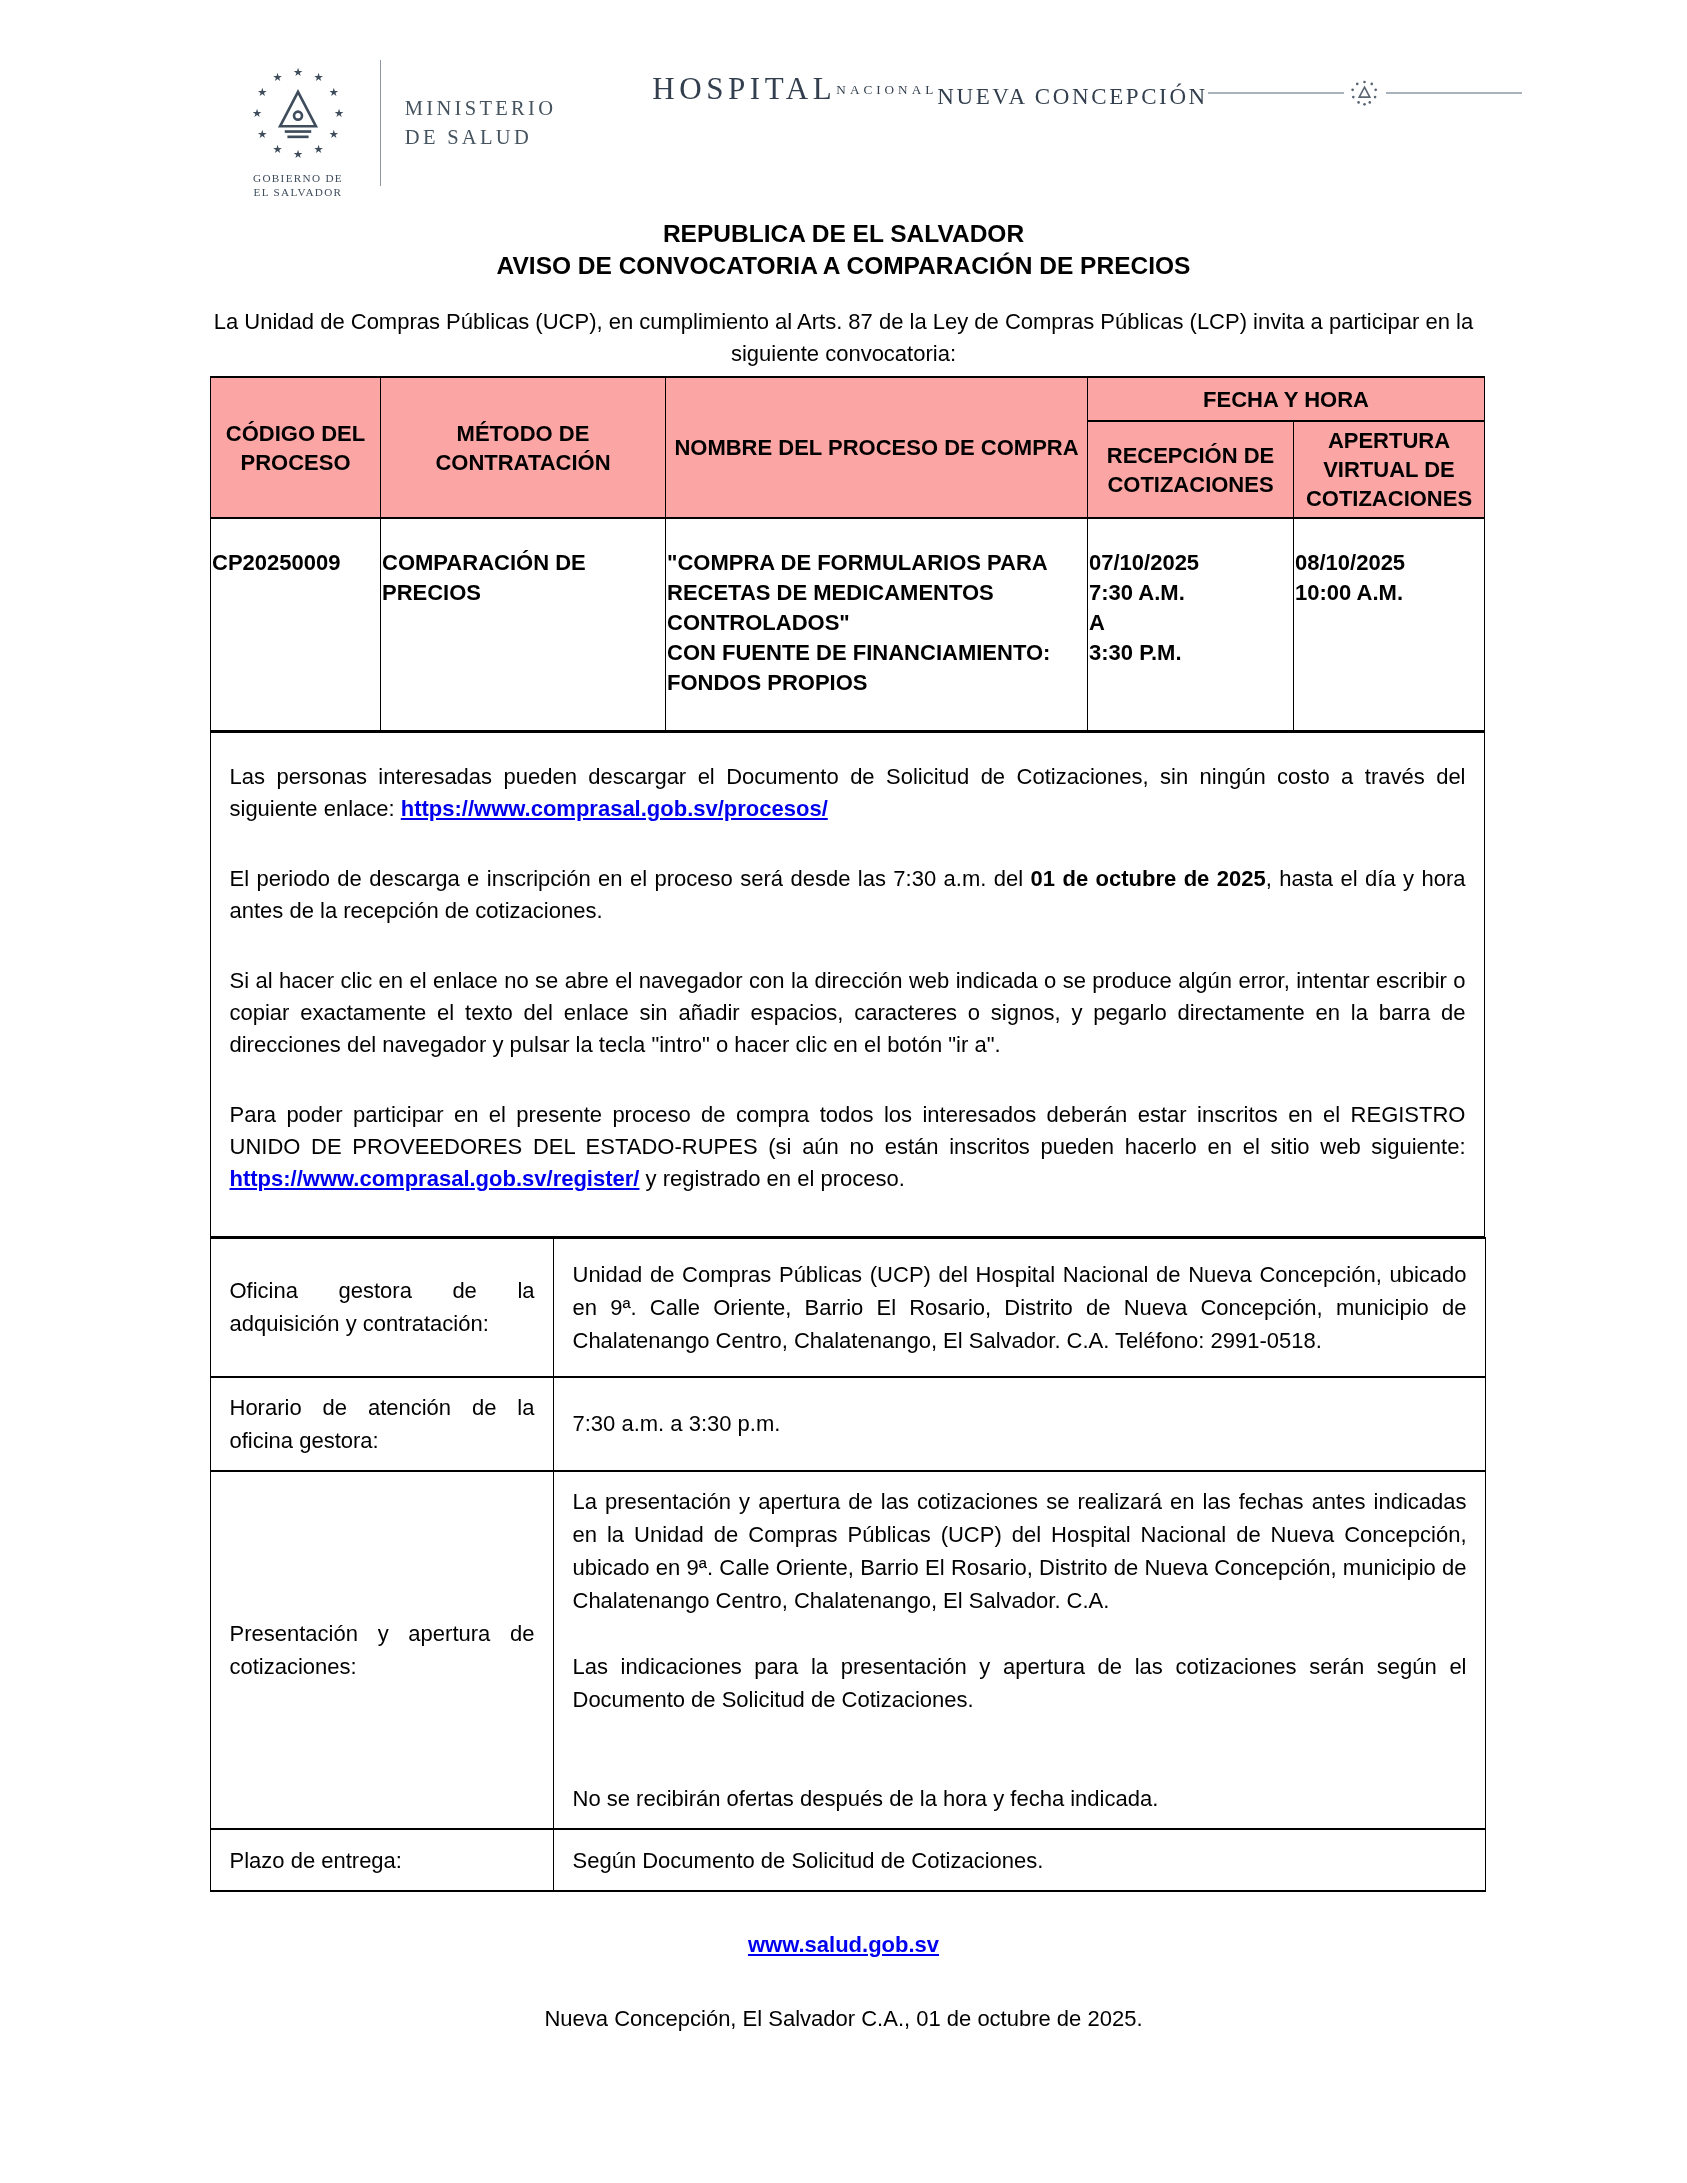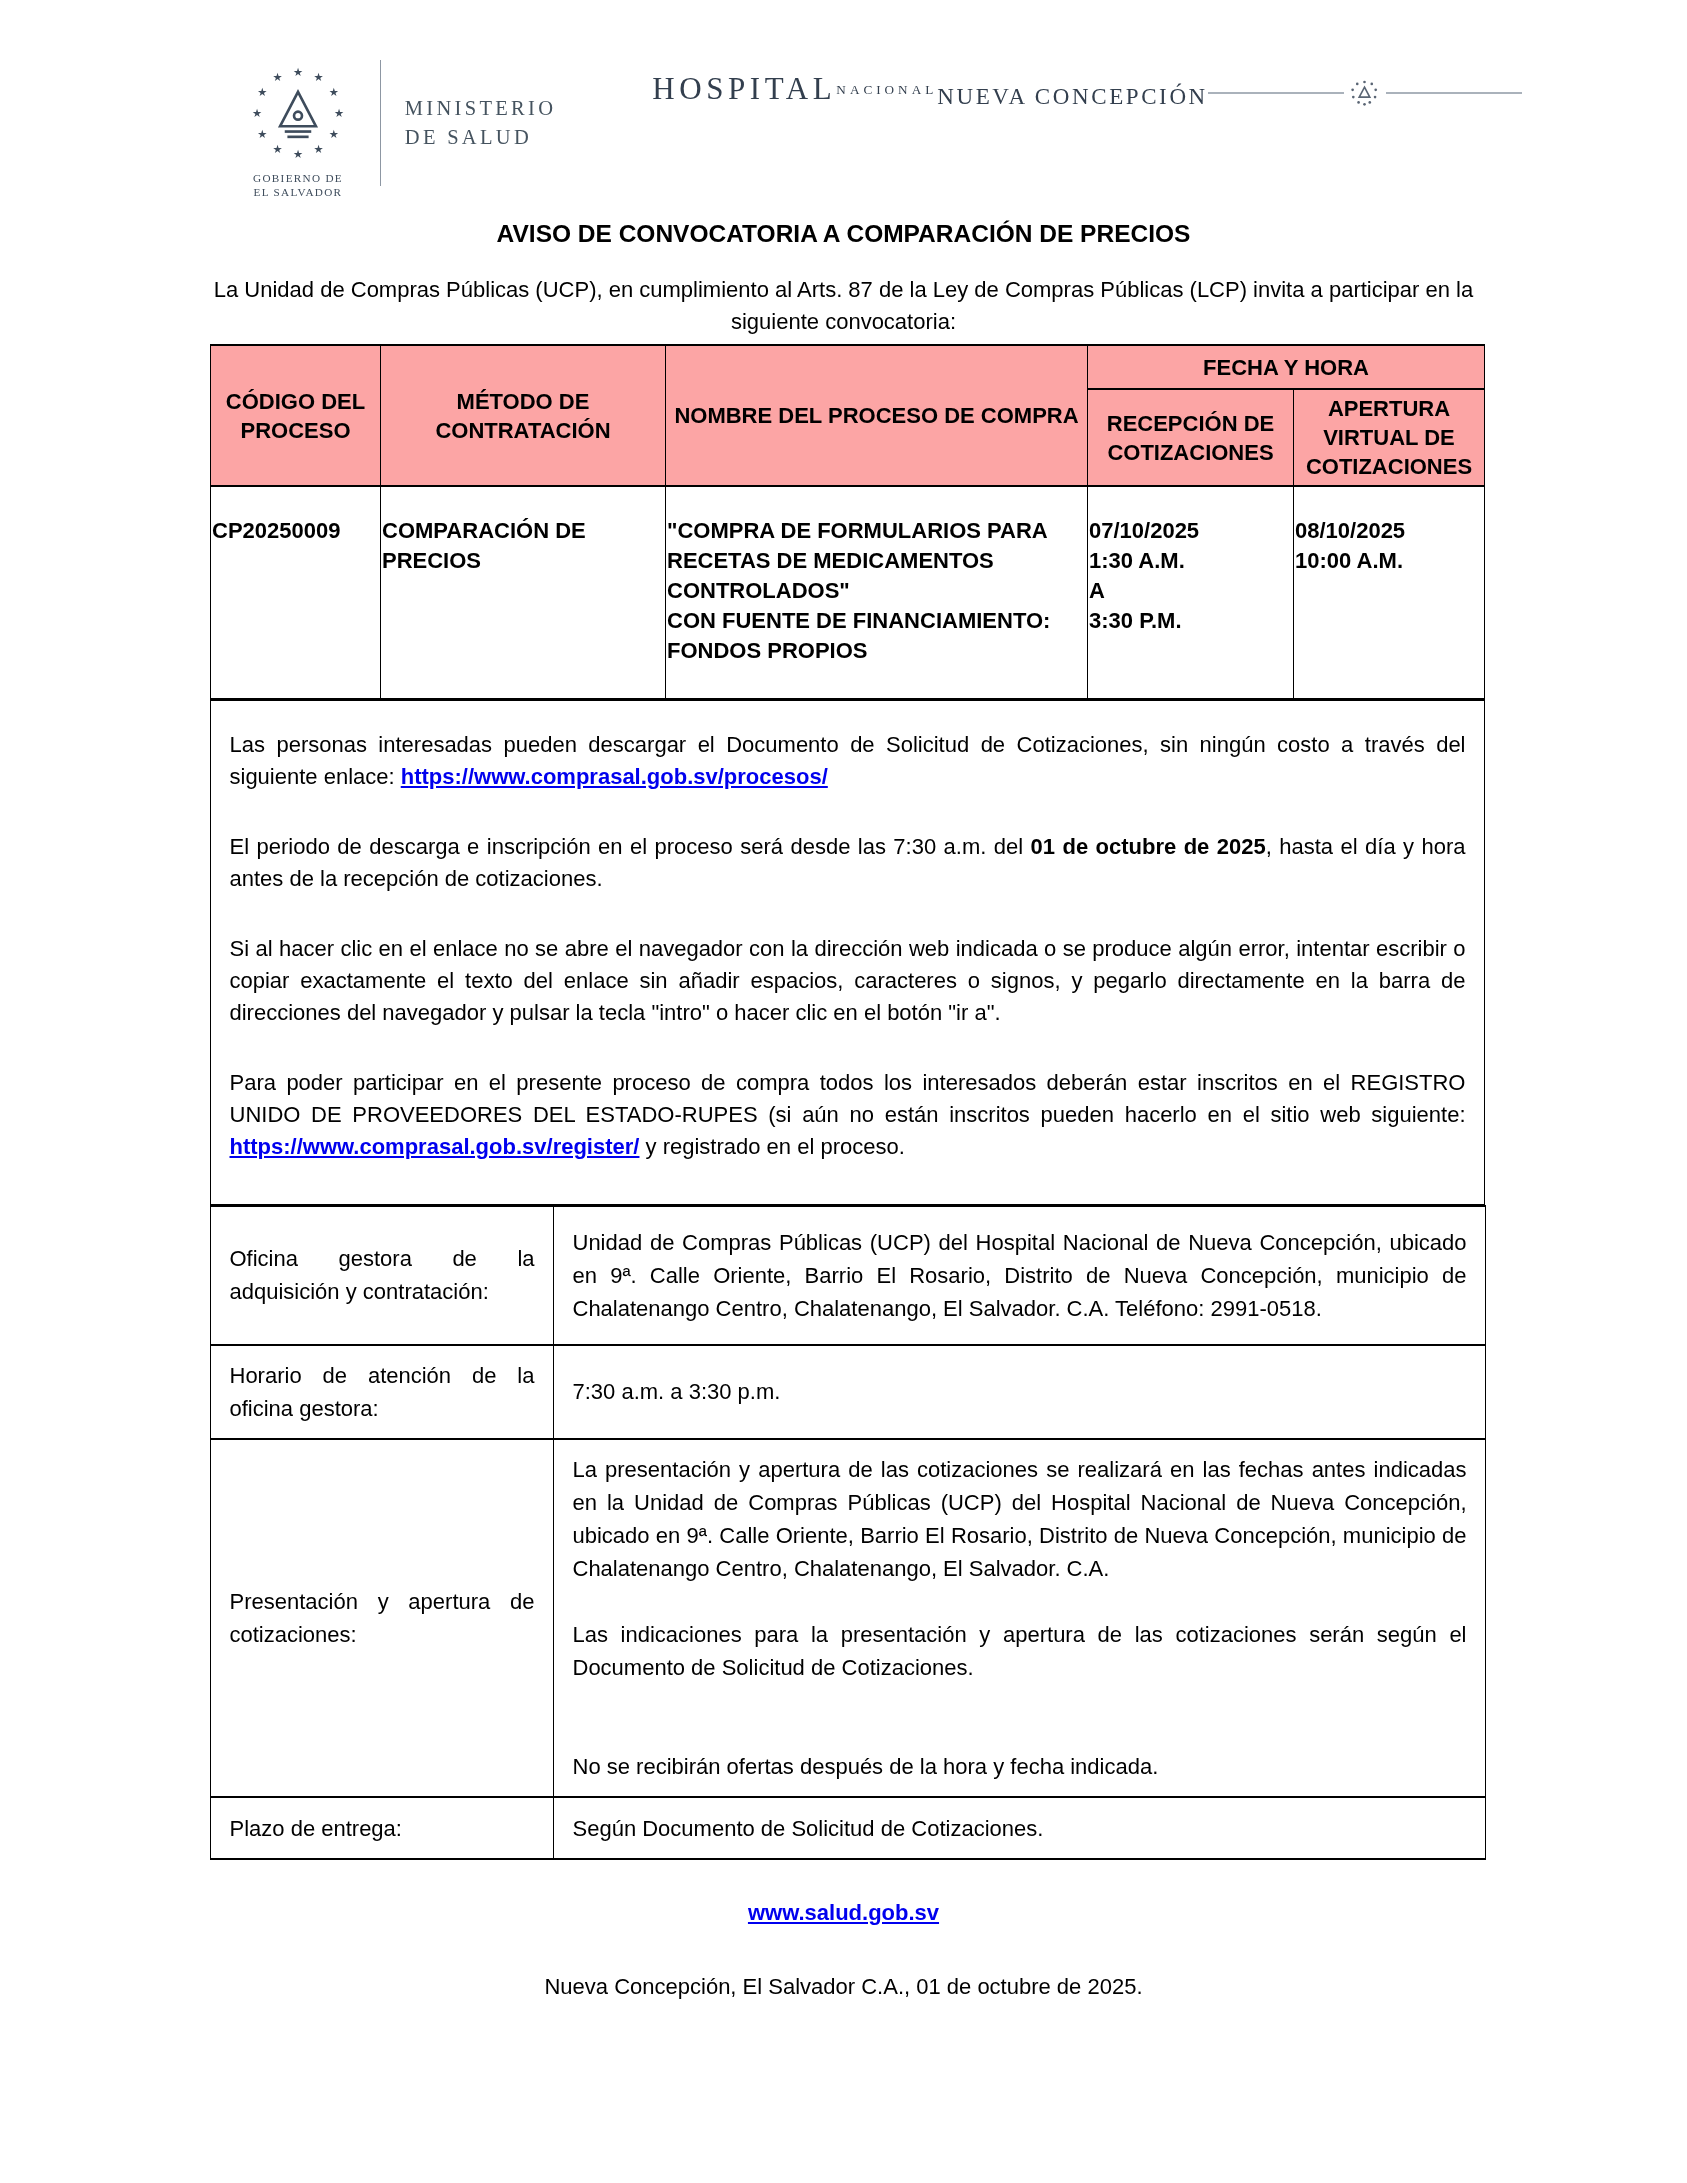--- a/index.html
+++ b/index.html
@@ -127,20 +127,21 @@
             </g>
             <path d="M22 14 L30 29 L14 29 Z" fill="none" stroke="#5a6574" stroke-width="2.5"></path>
           </svg>
         </span>
         <span class="rule"></span>
       </div>
     </div>
   </div>
 
   <div class="doc-title">
+    <div>REPUBLICA DE EL SALVADOR</div>
     <div>AVISO DE CONVOCATORIA A COMPARACIÓN DE PRECIOS</div>
   </div>
 
   <div class="intro">La Unidad de Compras Públicas (UCP), en cumplimiento al Arts. 87 de la Ley de Compras Públicas (LCP) invita a participar en la siguiente convocatoria:</div>
 
   <div class="tables">
 
     <table>
       <colgroup>
         <col style="width:170px">
@@ -163,21 +164,21 @@
       <tr class="proc-row" style="height:213px">
         <td>CP20250009</td>
         <td>COMPARACIÓN DE PRECIOS</td>
         <td>
           <div>"COMPRA DE FORMULARIOS PARA RECETAS DE MEDICAMENTOS CONTROLADOS"</div>
           <div>CON FUENTE DE FINANCIAMIENTO:</div>
           <div>FONDOS PROPIOS</div>
         </td>
         <td>
           <div>07/10/2025</div>
-          <div>1:30 A.M.</div>
+          <div>7:30 A.M.</div>
           <div>A</div>
           <div>3:30 P.M.</div>
         </td>
         <td>
           <div>08/10/2025</div>
           <div>10:00 A.M.</div>
         </td>
       </tr>
     </tbody>
       </table>

